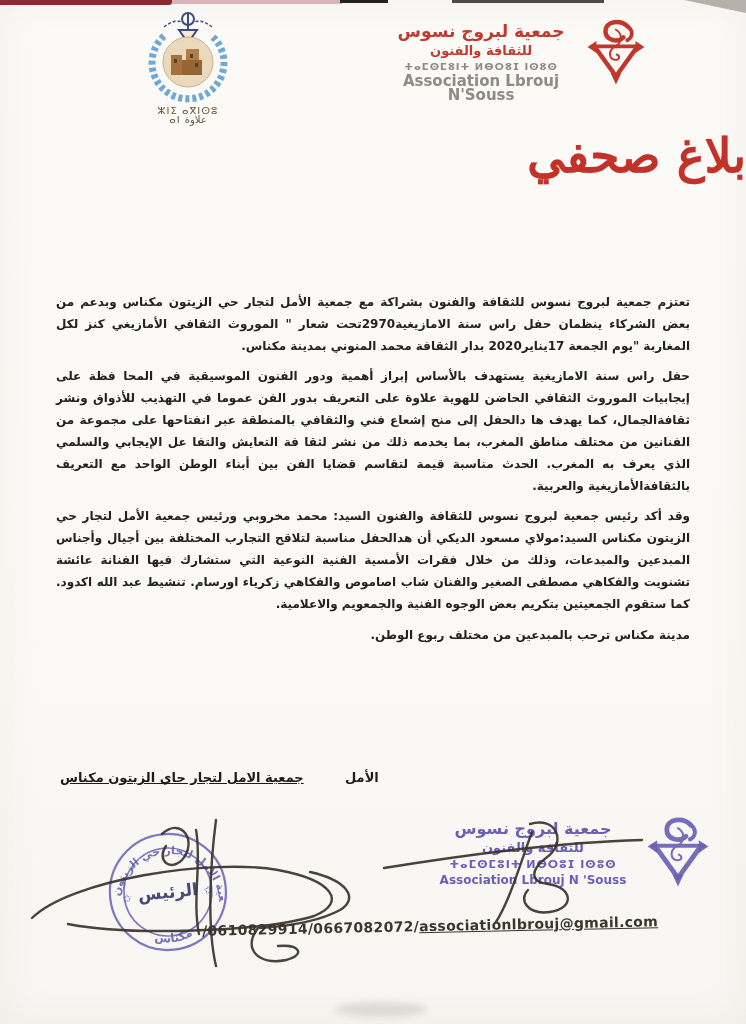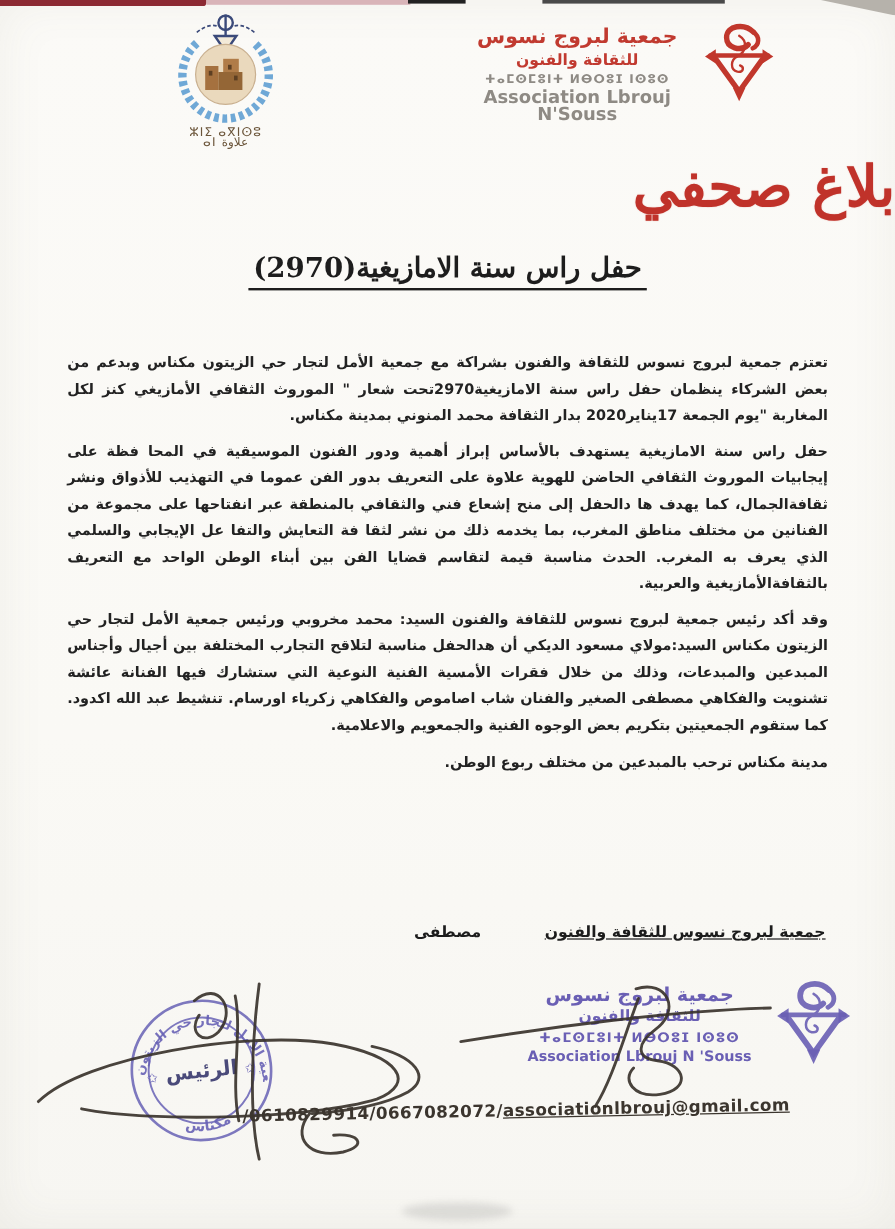--- a/index.html
+++ b/index.html
@@ -118,33 +118,30 @@
       </g>
       <g fill="#c1372c">
         <path d="M14 29 L2 37 L14 45 Z"></path>
         <path d="M66 29 L78 37 L66 45 Z"></path>
         <path d="M33 72 L47 72 L40 87 Z"></path>
       </g>
     </svg>
   </div>
 
   <div class="abs doc-title">بلاغ صحفي</div>
-  <div class="abs doc-subtitle">
-    <span>حفل راس سنة الامازيغية(2970)</span>
-  </div>
 
   <div class="abs body-text">
     <p>تعتزم جمعية لبروج نسوس للثقافة والفنون بشراكة مع جمعية الأمل لتجار حي الزيتون مكناس وبدعم من بعض الشركاء ينظمان حفل راس سنة الامازيغية2970تحت شعار " الموروث الثقافي الأمازيغي كنز لكل المغاربة "يوم الجمعة 17يناير2020 بدار الثقافة محمد المنوني بمدينة مكناس.</p>
     <p>حفل راس سنة الامازيغية يستهدف بالأساس إبراز أهمية ودور الفنون الموسيقية في المحا فظة على إيجابيات الموروث الثقافي الحاضن للهوية علاوة على التعريف بدور الفن عموما في التهذيب للأذواق ونشر ثقافةالجمال، كما يهدف ها دالحفل إلى منح إشعاع فني والثقافي بالمنطقة عبر انفتاحها على مجموعة من الفنانين من مختلف مناطق المغرب، بما يخدمه ذلك من نشر لثقا فة التعايش والتفا عل الإيجابي والسلمي الذي يعرف به المغرب. الحدث مناسبة قيمة لتقاسم قضايا الفن بين أبناء الوطن الواحد مع التعريف بالثقافةالأمازيغية والعربية.</p>
     <p>وقد أكد رئيس جمعية لبروج نسوس للثقافة والفنون السيد: محمد مخروبي ورئيس جمعية الأمل لتجار حي الزيتون مكناس السيد:مولاي مسعود الديكي أن هدالحفل مناسبة لتلاقح التجارب المختلفة بين أجيال وأجناس المبدعين والمبدعات، وذلك من خلال فقرات الأمسية الفنية النوعية التي ستشارك فيها الفنانة عائشة تشنويت والفكاهي مصطفى الصغير والفنان شاب اصاموص والفكاهي زكرياء اورسام. تنشيط عبد الله اكدود. كما ستقوم الجمعيتين بتكريم بعض الوجوه الفنية والجمعويم والاعلامية.</p>
     <p class="closing">مدينة مكناس ترحب بالمبدعين من مختلف ربوع الوطن.</p>
   </div>
 
-  <div class="abs sig-label right">جمعية لبروج نسوس للثقافة والفنون</div>
-  <div class="abs sig-center">مصطفى</div>
+  <div class="abs sig-center">الأمل</div>
+  <div class="abs sig-label left">جمعية الامل لتجار حاي الزيتون مكناس</div>
 
   <div class="abs stamp-left">
     <svg width="160" height="150" viewBox="0 0 160 150">
       <defs>
         <path id="ringTop" d="M 30 86 A 50 50 0 1 1 130 86"></path>
         <path id="ringBottom" d="M 44 104 A 42 42 0 0 0 116 104"></path>
       </defs>
       <g stroke="#5b55b0" fill="none" opacity="0.85">
         <circle cx="80" cy="74" r="58" stroke-width="2.2"></circle>
         <circle cx="80" cy="74" r="44" stroke-width="1.6"></circle>

